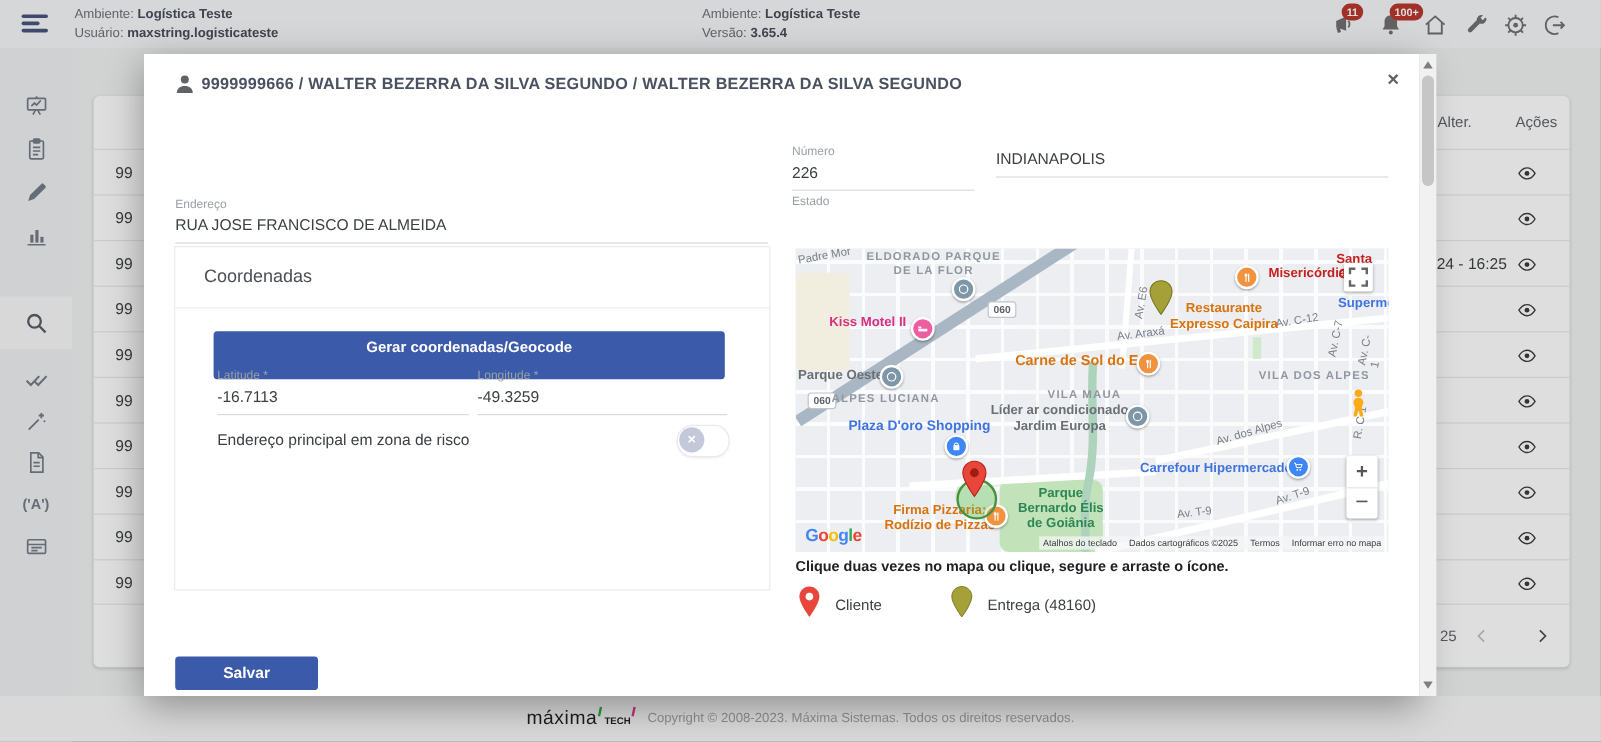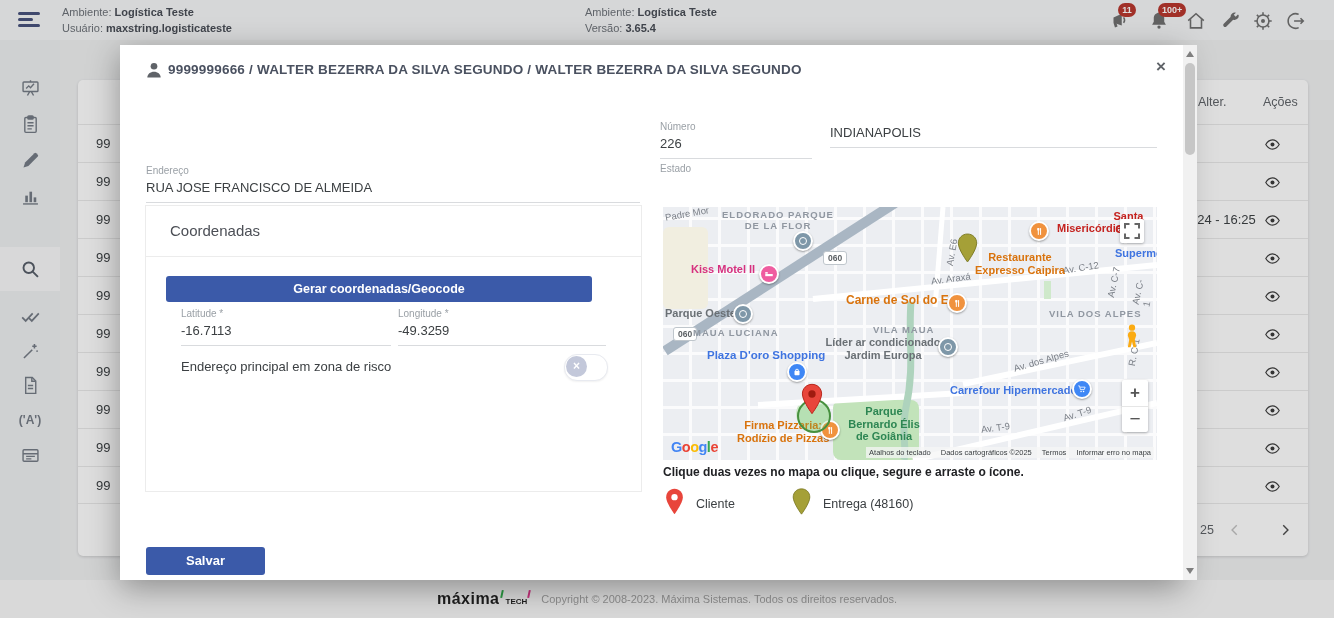--- a/index.html
+++ b/index.html
@@ -41,21 +41,21 @@
   .m-title{position:absolute;left:48px;top:17px;font-size:13.5px;font-weight:bold;color:#4a5160;letter-spacing:.2px;}
   .m-close{position:absolute;left:1030px;top:11px;width:22px;height:22px;font-size:17px;font-weight:bold;color:#5f6368;
            text-align:center;line-height:22px;cursor:pointer;}
   .mfield{position:absolute;}
   .mfield .lbl{font-size:10px;color:#9aa0a6;}
   .mfield .val{font-size:13px;color:#3c4043;margin-top:4px;padding-bottom:7px;border-bottom:1px solid #d9dbde;}
   .coord-card{position:absolute;left:25px;top:160px;width:495px;height:285px;border:1px solid #ececec;background:#fff;}
   .coord-title{position:absolute;left:24px;top:16px;font-size:15px;color:#4c4f56;}
   .coord-div{position:absolute;left:0;right:0;top:50px;border-top:1px solid #ececec;}
   .btn{background:#3b5aa9;color:#fff;font-weight:bold;text-align:center;border-radius:3px;cursor:pointer;}
-  .geocode-btn{position:absolute;left:20px;top:70px;width:426px;height:26px;font-size:12.5px;line-height:26px;}
+  .geocode-btn{position:absolute;left:32px;top:70px;width:426px;height:40px;font-size:12.5px;line-height:26px;}
   .toggle{position:absolute;left:418px;top:148px;width:42px;height:25px;border:1px solid #e8eaf0;border-radius:13px;
           background:#fff;box-shadow:0 1px 2px rgba(0,0,0,.06);cursor:pointer;}
   .toggle .knob{position:absolute;left:1px;top:1px;width:21px;height:21px;border-radius:50%;background:#c3c8da;
           color:#fff;font-size:12px;font-weight:bold;text-align:center;line-height:21px;}
   .salvar-btn{position:absolute;left:26px;top:502px;width:119px;height:28px;font-size:13px;line-height:28px;}
   
   .map{position:absolute;left:543px;top:162px;width:494px;height:253px;overflow:hidden;background:#eceef2;cursor:grab;}
   .map .grid{position:absolute;inset:0;
      background-image:repeating-linear-gradient(90deg,transparent 0 26px,#ffffff 26px 29px),
                       repeating-linear-gradient(0deg,transparent 0 24px,#ffffff 24px 27px);opacity:.8;}
@@ -74,21 +74,21 @@
   .glogo{position:absolute;left:8px;bottom:5px;font-size:14.5px;font-weight:bold;letter-spacing:-.5px;}
   .instruction{position:absolute;left:543px;top:420px;font-size:12px;font-weight:bold;color:#202124;}
   .leg-txt{position:absolute;font-size:12.5px;color:#3c4043;}
   
   .mscroll{position:absolute;left:1183px;top:45px;width:14px;height:535px;background:#f1f1f1;z-index:10;}
   .mscroll .arr{position:absolute;left:3px;width:0;height:0;border-left:4px solid transparent;border-right:4px solid transparent;}
   .mscroll .thumb{position:absolute;left:2px;top:18px;width:10px;height:92px;background:#c6c6c6;border-radius:5px;}
   
   .footer{position:absolute;left:0;bottom:0;width:1334px;height:38px;background:#fafafa;z-index:1;
           display:flex;align-items:center;justify-content:center;gap:10px;}
-  .logo-main{font-size:16px;font-weight:700;color:#1f1f1f;letter-spacing:.5px;margin-top:39px;}
+  .logo-main{font-size:16px;font-weight:400;color:#1f1f1f;letter-spacing:.5px;margin-top:39px;}
   .logo-sub{font-size:8px;font-weight:bold;color:#1f1f1f;margin-left:2px;}
   .tick{display:inline-block;width:2px;height:8px;margin:0 1px;transform:translateY(-6px) rotate(12deg);}
   .copyright{font-size:11px;color:#a3a3a3;}
 </style>
 </head>
 <body>
 
 <div class="screen">
 
   <div class="topbar">
@@ -373,21 +373,21 @@
         <path d="M95,198 L300,186" stroke="#ffffff" stroke-width="6" fill="none"></path>
         <path d="M248,95 C245,130 252,160 243,200 C238,225 244,242 241,253" stroke="#aed3bd" stroke-width="7" fill="none"></path>
         <path d="M232,-4 L2,144" stroke="#a9b6c3" stroke-width="10" fill="none"></path>
       </svg>
 
       <span class="route-badge" style="left:160px;top:44px;">060</span>
       <span class="route-badge" style="left:10px;top:120px;">060</span>
 
       <div class="maplabel area-l" style="left:55px;top:3px;width:120px;text-align:center;">ELDORADO PARQUE
 DE LA FLOR</div>
-      <div class="maplabel area-l" style="left:30px;top:121px;">MAUA LUCIANA</div>
+      <div class="maplabel area-l" style="left:30px;top:121px;">ALPES LUCIANA</div>
       <div class="maplabel area-l" style="left:210px;top:118px;">VILA MAUA</div>
       <div class="maplabel area-l" style="left:386px;top:102px;">VILA DOS ALPES</div>
 
       <div class="maplabel street-l" style="left:2px;top:2px;transform:rotate(-10deg);">Padre Mor</div>
       <div class="maplabel street-l" style="left:268px;top:67px;transform:rotate(-7deg);">Av. Araxá</div>
       <div class="maplabel street-l" style="left:276px;top:40px;transform:rotate(-80deg);">Av. E6</div>
       <div class="maplabel street-l" style="left:400px;top:56px;transform:rotate(-9deg);">Av. C-12</div>
       <div class="maplabel street-l" style="left:436px;top:70px;transform:rotate(-78deg);">Av. C-7</div>
       <div class="maplabel street-l" style="left:468px;top:75px;transform:rotate(-78deg);">Av. C-1</div>
       <div class="maplabel street-l" style="left:350px;top:149px;transform:rotate(-16deg);">Av. dos Alpes</div>

